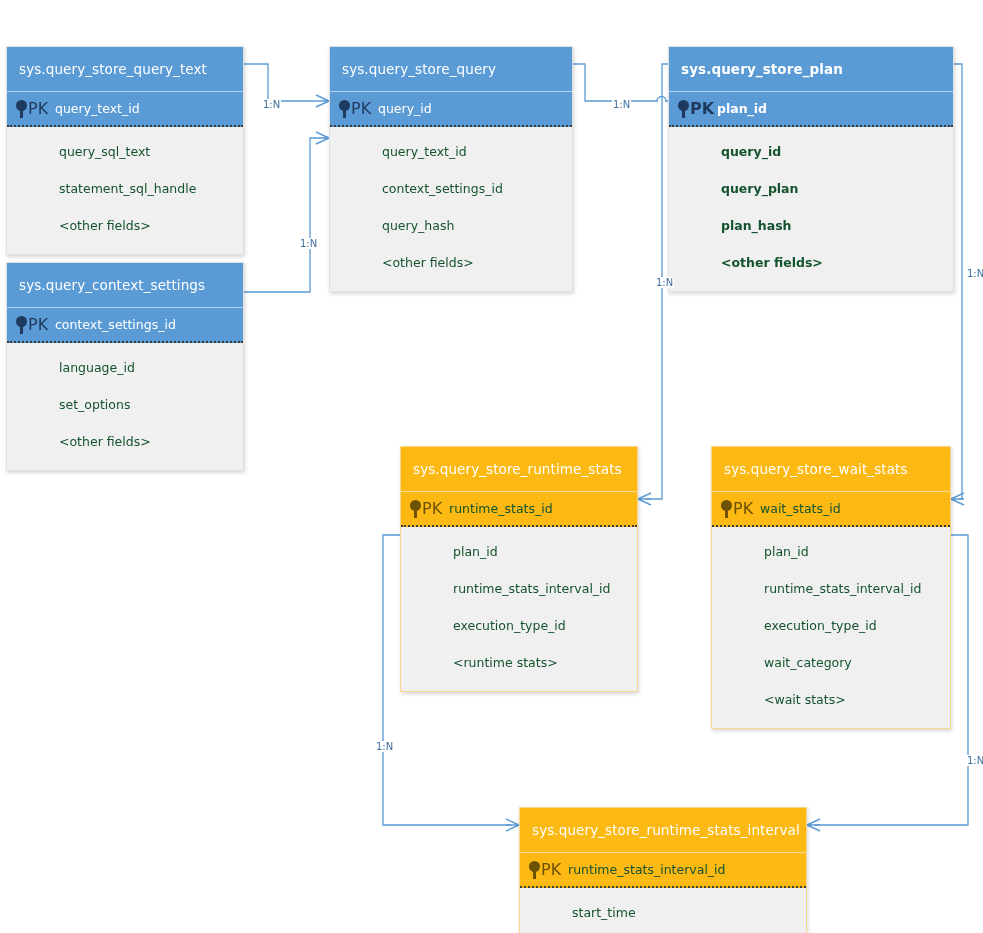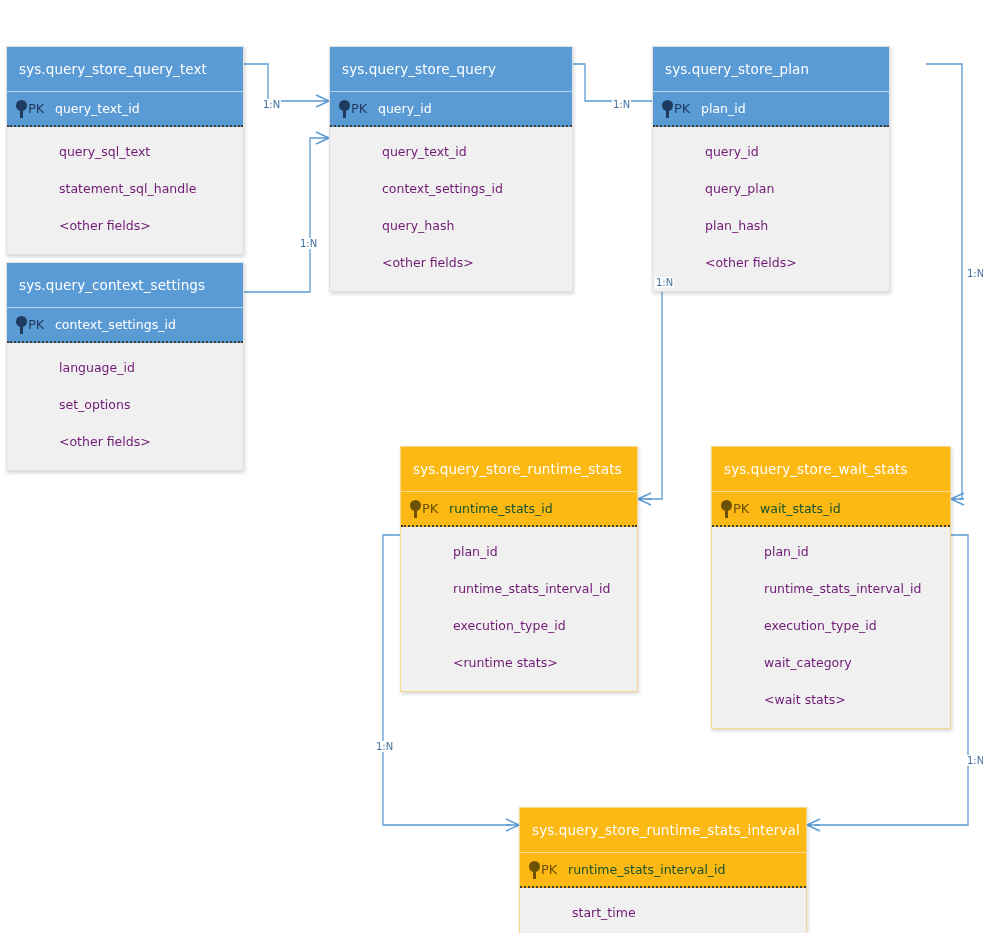--- a/index.html
+++ b/index.html
@@ -83,39 +83,39 @@
     background: currentColor;
   }
   .entity .pkrow .keyicon::after {
     content: "";
     position: absolute;
     left: 4px; top: 8px;
     width: 3px; height: 10px;
     background: currentColor;
   }
   .entity .pkrow .pklabel {
-    font-size: 13px;
+    font-size: 16px;
     margin-left: 1px;
     line-height: 1;
   }
   .entity .pkrow .pkname {
     font-size: 12.5px;
     padding-left: 4px;
     white-space: nowrap;
   }
   .entity .fields {
     background: #f0f0f0;
     padding: 6px 0 10px 0;
   }
   .entity .field {
     height: 37px;
     line-height: 37px;
     padding-left: 52px;
     font-size: 12.5px;
-    color: #701a75;
+    color: #14532d;
     white-space: nowrap;
     box-sizing: border-box;
   }
 
   
   .entity.blue .title { background: #5b9bd5; }
   .entity.blue .pkrow { background: #5b9bd5; color: #1f3a5f; }
   .entity.blue .pkrow .pklabel { color: #1f3a5f; }
   .entity.blue .pkrow .pkname { color: #ffffff; }
 
@@ -213,21 +213,21 @@
           </span>
           <span class="pkname">query_id</span>
         </div>
         <div class="fields">
           <div class="field">query_text_id</div>
           <div class="field">context_settings_id</div>
           <div class="field">query_hash</div>
           <div class="field">&lt;other fields&gt;</div>
         </div>
       </div>
-      <div class="entity blue" style="left: 652px; top: 4px; width: 238px;">
+      <div class="entity blue" style="left: 668px; top: 4px; width: 286px; font-weight: bold;">
         <div class="title">sys.query_store_plan</div>
         <div class="pkrow">
           <span class="keywrap">
             <span class="keyicon"></span>
             <span class="pklabel">PK</span>
           </span>
           <span class="pkname">plan_id</span>
         </div>
         <div class="fields">
           <div class="field">query_id</div>

